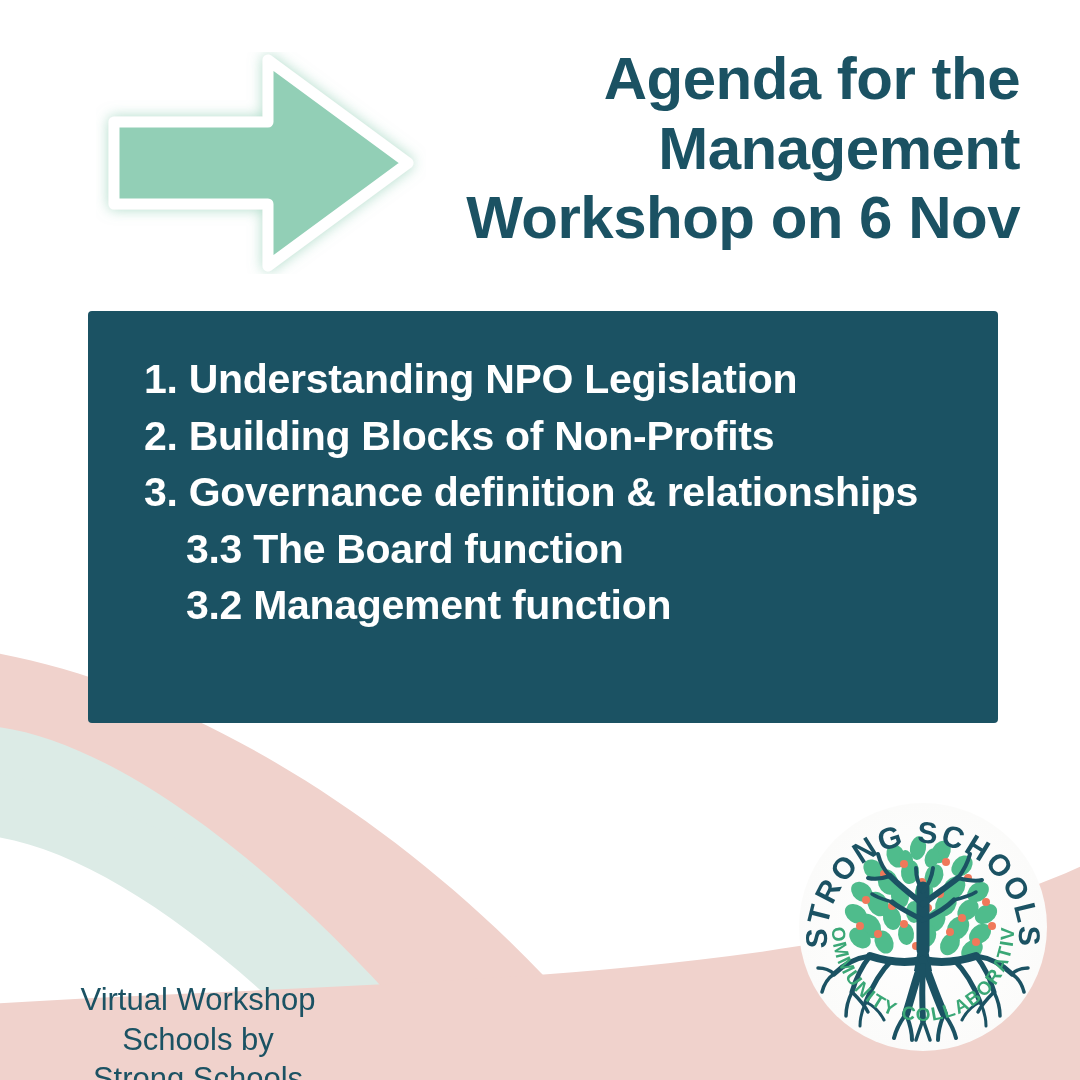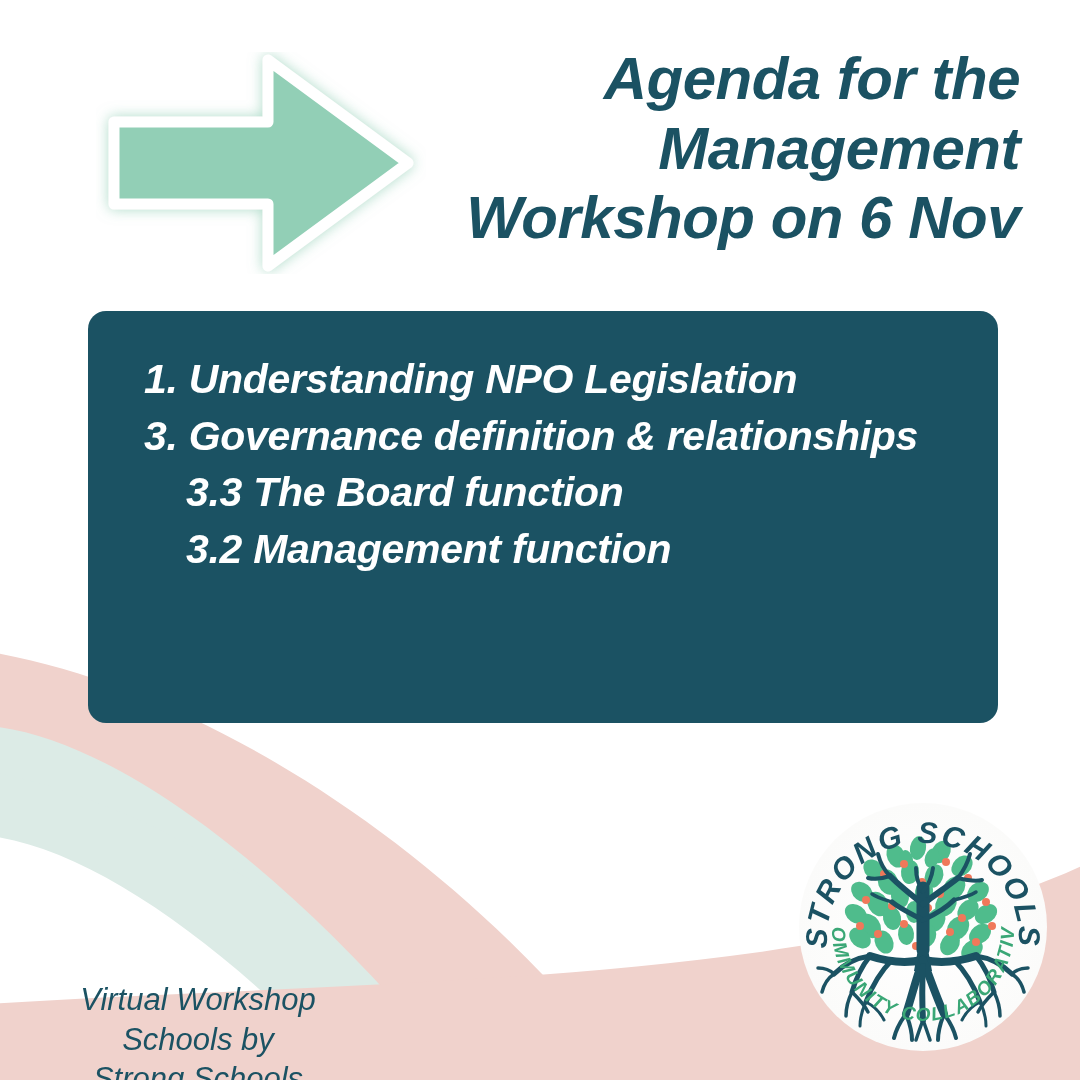--- a/index.html
+++ b/index.html
@@ -12,21 +12,20 @@
     height: 1080px;
     font-family: "Liberation Sans", sans-serif;
     overflow: hidden;
   }
   #poster {
     position: relative;
     width: 1080px;
     height: 1080px;
     background: #ffffff;
     overflow: hidden;
-    font-style: italic;
   }
 
   
   .bg-layer {
     position: absolute;
     left: 0; top: 0;
     width: 1080px;
     height: 1080px;
     pointer-events: none;
   }
@@ -56,21 +55,21 @@
   #title-block .tline { display: block; white-space: nowrap; }
 
   
   #agenda-card {
     position: absolute;
     left: 88px;
     top: 311px;
     width: 910px;
     height: 412px;
     background: #1b5263;
-    border-radius: 18px;
+    border-radius: 4px;
     box-sizing: border-box;
     padding: 40px 36px 0 56px;
   }
   .agenda-item {
     color: #ffffff;
     font-size: 41px;
     font-weight: bold;
     line-height: 1.38;
     letter-spacing: -0.3px;
     white-space: nowrap;
@@ -155,20 +154,21 @@
   </div>
 
   <div id="title-block">
     <span class="tline">Agenda for the</span>
     <span class="tline">Management</span>
     <span class="tline">Workshop on 6 Nov</span>
   </div>
 
   <div id="agenda-card">
     <div class="agenda-item">1. Understanding NPO Legislation</div>
+    <div class="agenda-item">2. Building Blocks of Non-Profits</div>
     <div class="agenda-item">3. Governance definition &amp; relationships</div>
     <div class="agenda-item sub">3.3 The Board function</div>
     <div class="agenda-item sub">3.2 Management function</div>
   </div>
 
   <div id="hosted-block">
     <span>Virtual Workshop</span>
     <span>Schools by</span>
     <span>Strong Schools</span>
   </div>

